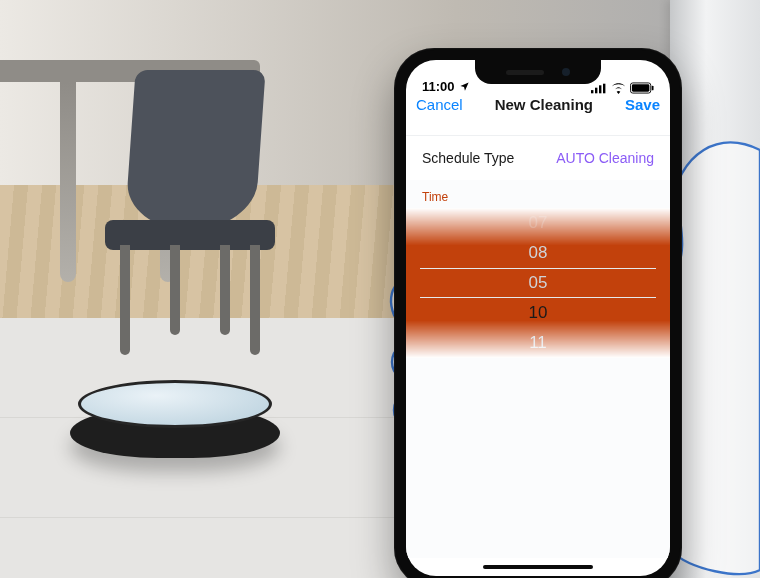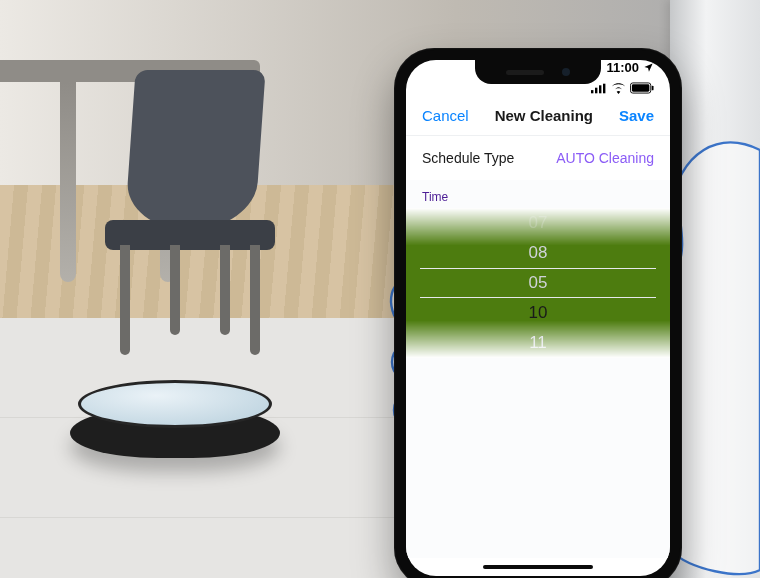--- a/index.html
+++ b/index.html
@@ -39,33 +39,33 @@
   
   .phone {
     position:absolute; left:394px; top:48px; width:288px; height:540px;
     background:#0a0a0a; border-radius:40px; padding:12px;
     box-shadow:0 20px 40px rgba(0,0,0,0.35), inset 0 0 2px #333;
   }
   .screen { position:relative; width:100%; height:100%; background:#fff; border-radius:30px; overflow:hidden; display:flex; flex-direction:column;}
   .notch { position:absolute; top:0; left:50%; transform:translateX(-50%); width:126px; height:24px; background:#0a0a0a; border-radius:0 0 16px 16px; z-index:5; display:flex; align-items:center; justify-content:center; gap:18px;}
   .notch .speaker{ width:38px; height:5px; background:#1b1b1b; border-radius:3px;}
   .notch .cam{ width:8px; height:8px; background:#16202b; border-radius:50%;}
-  .statusbar { height:36px; display:flex; justify-content:space-between; align-items:flex-end; padding:0 16px 2px; font-size:13px; font-weight:600; color:#000;flex-direction:column;}
+  .statusbar { height:36px; display:flex; justify-content:space-between; align-items:flex-end; padding:0 16px 2px; font-size:13px; font-weight:600; color:#000;}
   .statusbar .left { display:flex; align-items:center; gap:4px;}
   .statusbar .right { display:flex; align-items:center; gap:4px;}
   .ic { display:inline-flex; }
-  .navbar { height:40px; display:flex; align-items:center; justify-content:space-between; padding:0 16px; border-bottom:1px solid #eef0f2;}
+  .navbar { height:40px; display:flex; align-items:flex-start; justify-content:space-between; padding:0 10px; border-bottom:1px solid #eef0f2;}
   .navbar .title { font-size:15px; font-weight:600; color:#1a1a1a;}
   .navbar .btn { font-size:15px; color:#0a84ff; background:none; border:none; cursor:pointer;}
   .row { display:flex; align-items:flex-start; justify-content:space-between; padding:14px 16px; font-size:14px;}
   .row.border { border-top:1px solid #eef0f2; border-bottom:1px solid #eef0f2;}
   .row .label { color:#1a1a1a; font-weight:500;}
   .row .value { color:#8b5cf6; font-weight:400; display:flex; align-items:center; gap:6px;}
-  .section-head { padding:10px 16px 4px; font-size:12px; color:#4c1d95; background:#fbfcfd;}
-  .picker { height:150px; position:relative; display:flex; justify-content:center; gap:54px; background:#4d7c0f; overflow:hidden;
+  .section-head { padding:10px 16px 4px; font-size:12px; color:#c2410c; background:#fbfcfd;}
+  .picker { height:150px; position:relative; display:flex; justify-content:center; gap:54px; background:#c2410c; overflow:hidden;
     -webkit-mask-image:linear-gradient(to bottom, transparent 0%, #000 25%, #000 75%, transparent 100%);
             mask-image:linear-gradient(to bottom, transparent 0%, #000 25%, #000 75%, transparent 100%);
   }
   .picker .col { display:flex; flex-direction:column; align-items:center; font-size:17px; color:#cfd3d8; line-height:30px; font-variant-numeric:tabular-nums;}
   .picker .col .sel { color:#1a1a1a; font-weight:500;}
   .picker .lines { position:absolute; left:14px; right:14px; top:60px; height:30px; border-top:1px solid #e6e9ec; border-bottom:1px solid #e6e9ec; pointer-events:none;}
   .filler { flex:1; background:#fbfcfd;}
   .homebar { height:18px; display:flex; align-items:center; justify-content:center;}
   .homebar .bar{ width:110px; height:4px; background:#0a0a0a; border-radius:3px;}
   .chev { width:7px; height:7px; border-right:1.6px solid #c0c4ca; border-top:1.6px solid #c0c4ca; transform:rotate(45deg);}

